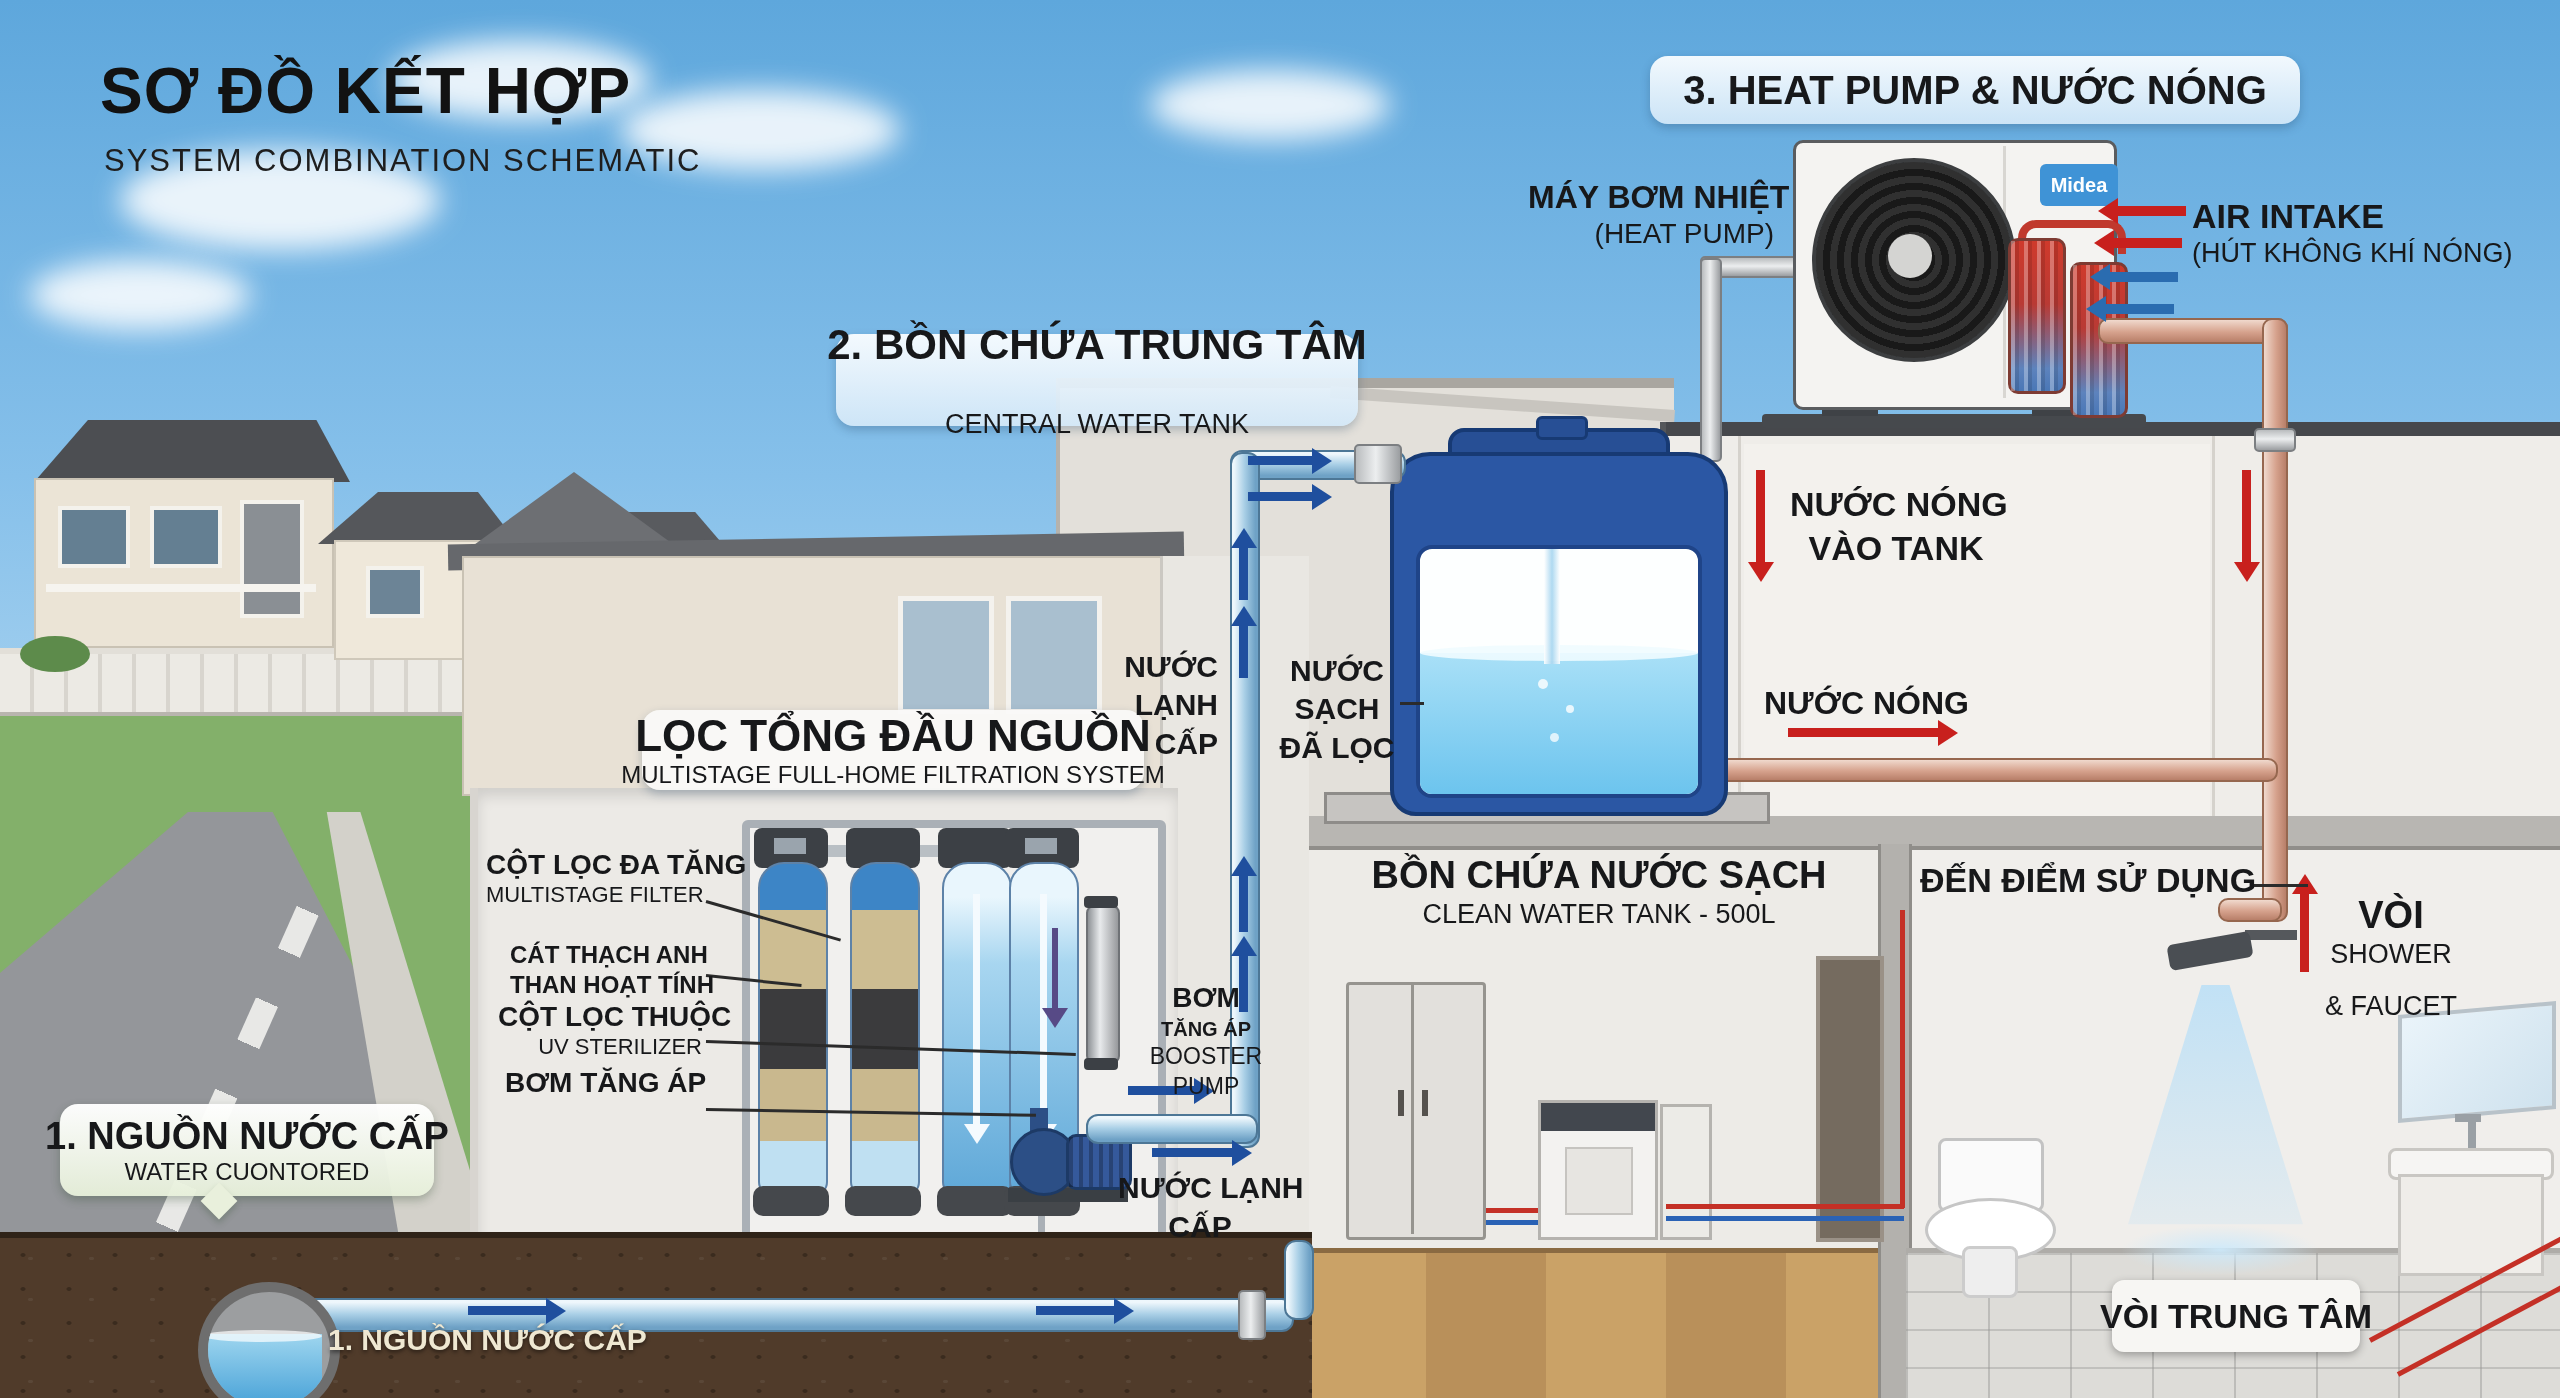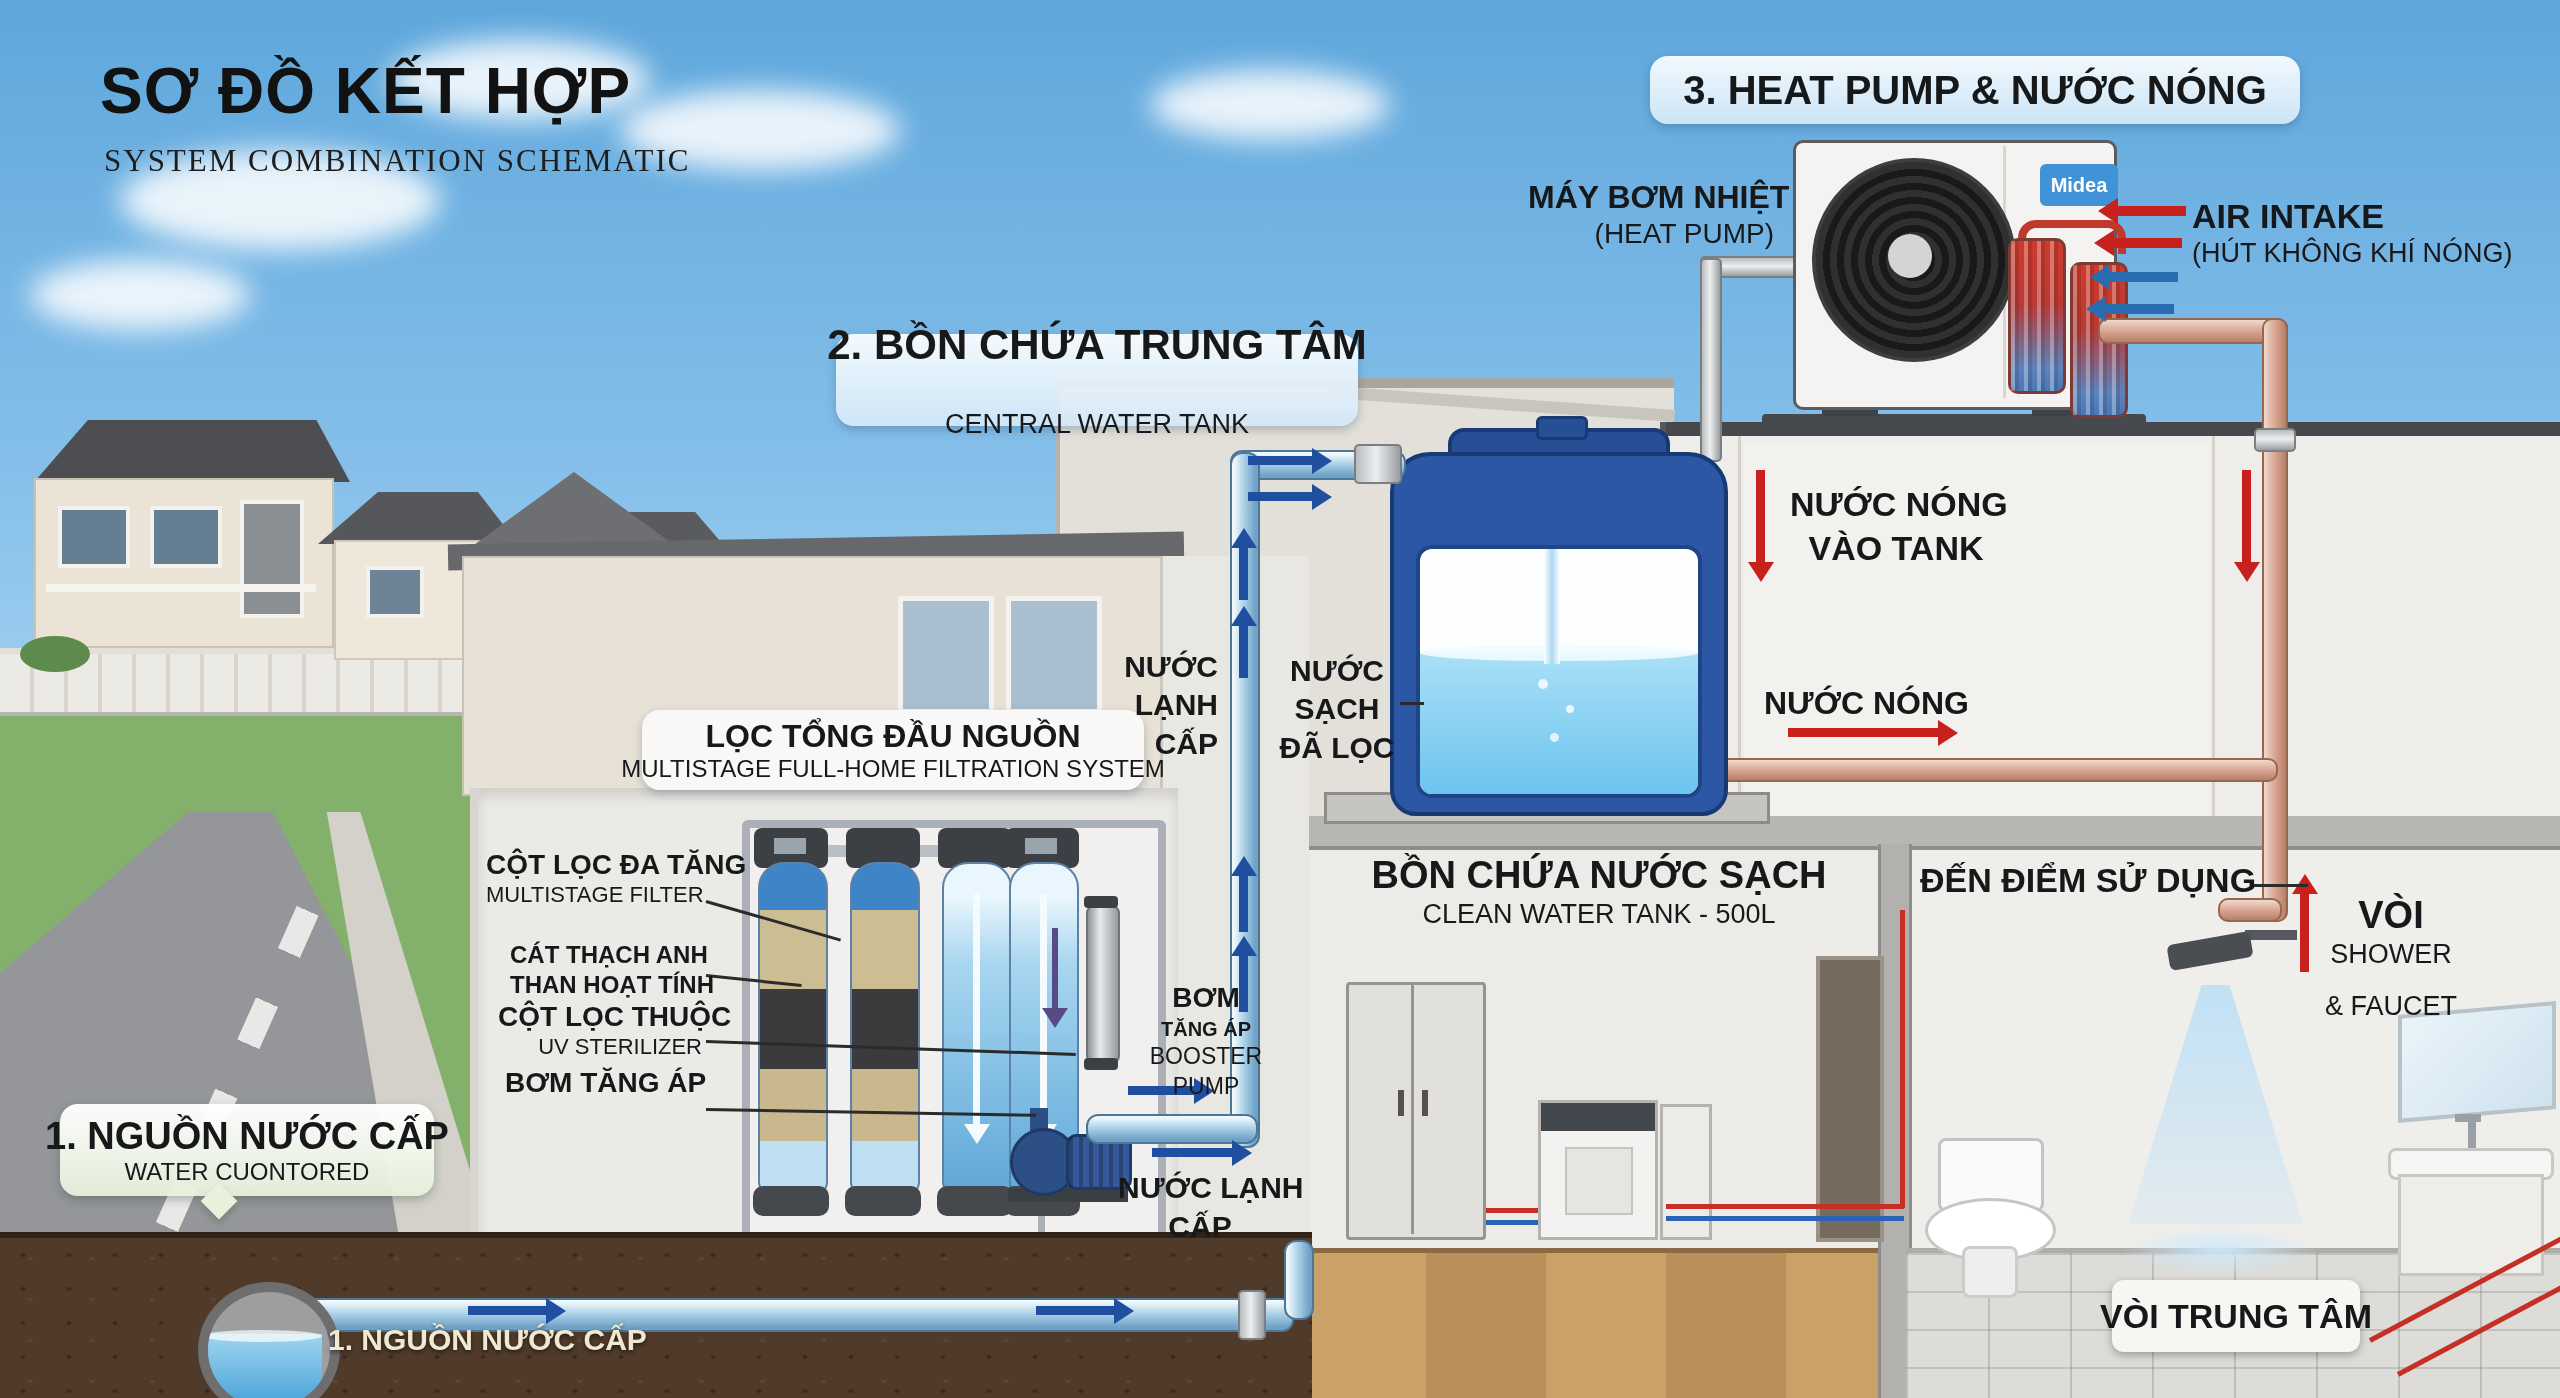--- a/index.html
+++ b/index.html
@@ -239,33 +239,33 @@
   <div class="line" style="left:706px;top:900px;width:140px;height:3px;transform:rotate(16deg);transform-origin:left center;"></div>
   <div class="line" style="left:706px;top:974px;width:96px;height:3px;transform:rotate(6deg);transform-origin:left center;"></div>
   <div class="line" style="left:706px;top:1040px;width:370px;height:3px;transform:rotate(2deg);transform-origin:left center;"></div>
   <div class="line" style="left:706px;top:1108px;width:330px;height:3px;transform:rotate(1deg);transform-origin:left center;"></div>
   <div class="line" style="left:1400px;top:702px;width:24px;height:3px;"></div>
   <div class="line" style="left:2252px;top:884px;width:56px;height:3px;"></div>
 
   <div class="t b" style="left:100px;top:52px;font-size:64px;letter-spacing:1px;color:#121212;">
       <span>SƠ ĐỒ KẾT HỢP</span>
     </div>
-  <div class="t" style="left:104px;top:142px;font-size:31px;letter-spacing:2px;color:#1e1e1e;font-family:Liberation Serif, serif;">
+  <div class="t" style="left:104px;top:142px;font-size:31px;letter-spacing:2px;color:#1e1e1e;">
       <span>SYSTEM COMBINATION SCHEMATIC</span>
     </div>
 
   <div class="pill pill-blue" style="left:1650px;top:56px;width:650px;height:68px;">
     <span class="b" style="font-size:40px;">3. HEAT PUMP &amp; NƯỚC NÓNG</span>
   </div>
   <div class="pill pill-blue" style="left:836px;top:334px;width:522px;height:92px;gap:40px;">
     <span class="b" style="font-size:42px;">2. BỒN CHỨA TRUNG TÂM</span>
     <span style="font-size:27px;">CENTRAL WATER TANK</span>
   </div>
   <div class="pill pill-blue" style="left:642px;top:710px;width:502px;height:80px;background:rgba(250,250,248,.92);">
-    <span class="b" style="font-size:32px;">LỌC TỔNG ĐẦU NGUỒN</span>
+    <span class="b" style="font-size:44px;">LỌC TỔNG ĐẦU NGUỒN</span>
     <span style="font-size:24px;">MULTISTAGE FULL-HOME FILTRATION SYSTEM</span>
   </div>
   <div class="pill pill-grn" style="left:60px;top:1104px;width:374px;height:92px;">
     <span class="b" style="font-size:38px;">1. NGUỒN NƯỚC CẤP</span>
     <span style="font-size:24px;">WATER CUONTORED</span>
   </div>
   <div class="abs" style="left:206px;top:1188px;width:26px;height:26px;background:#e9f0dc;transform:rotate(45deg);box-shadow:3px 3px 6px rgba(40,70,40,.25);"></div>
   <div class="pill pill-wht" style="left:2112px;top:1280px;width:248px;height:72px;border-radius:12px;">
     <span class="b" style="font-size:34px;">VÒI TRUNG TÂM</span>
   </div>

